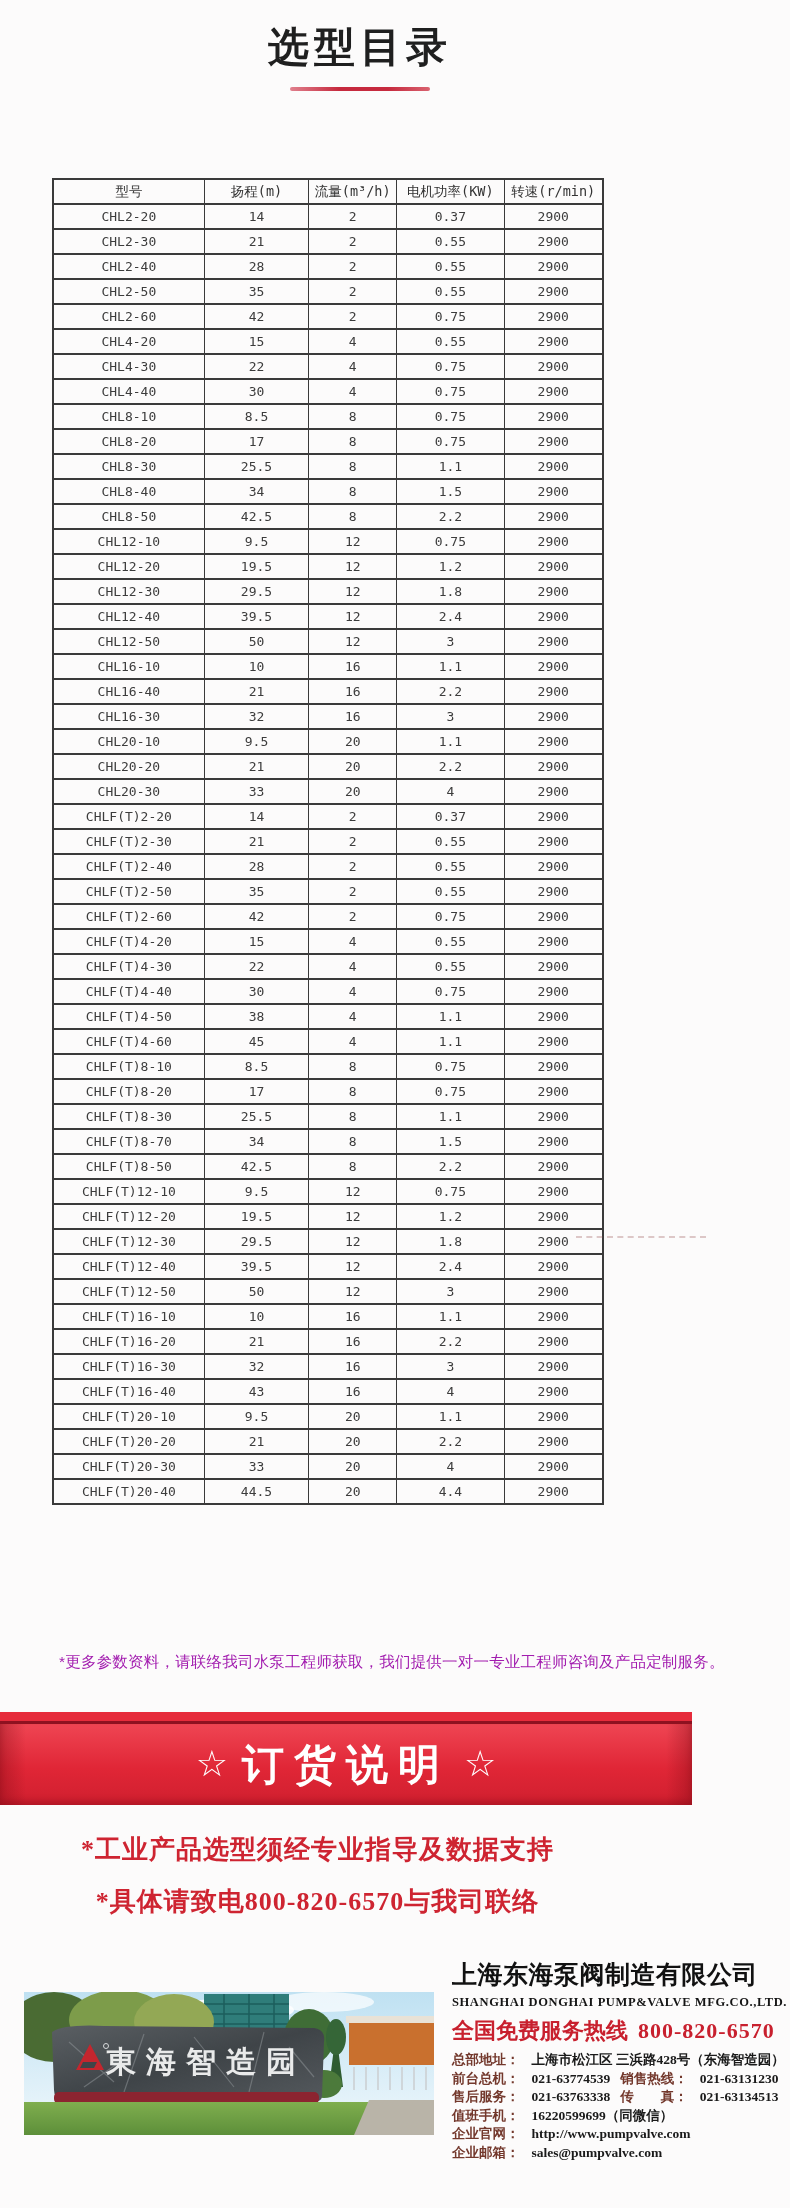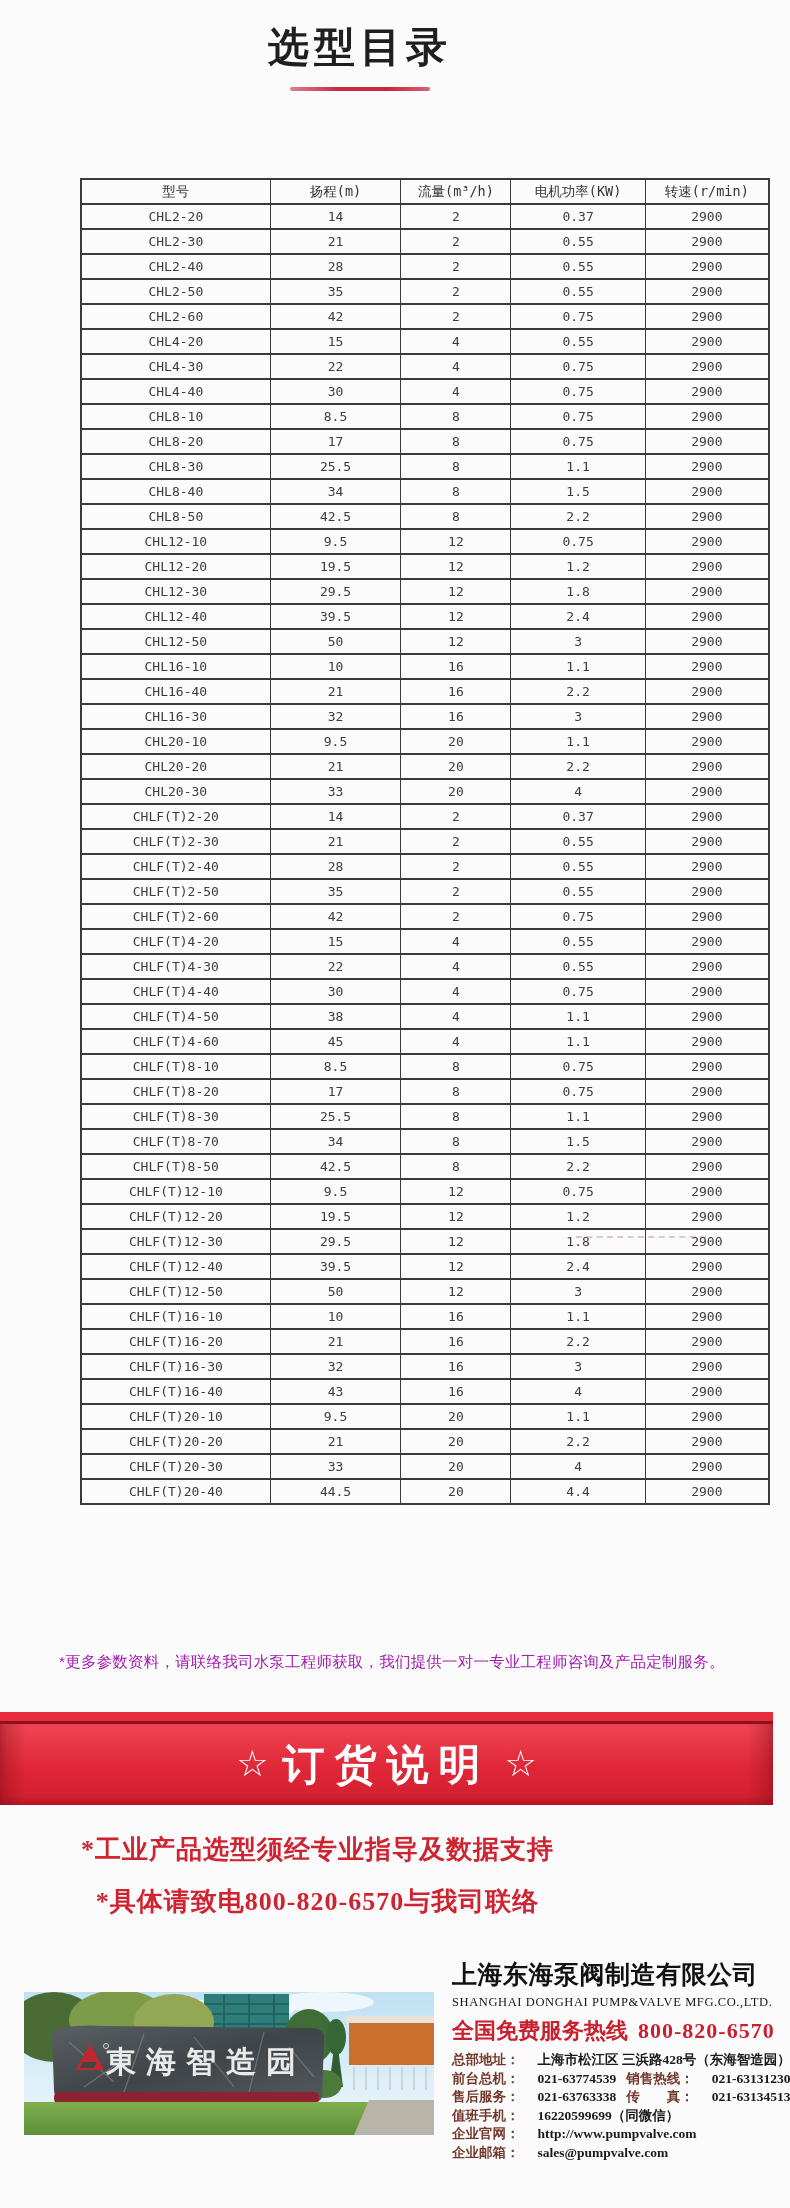--- a/index.html
+++ b/index.html
@@ -13,21 +13,21 @@
   .title-block{position:absolute;top:20px;left:0;width:720px;text-align:center;}
   .page-title{
     font-size:41px;font-weight:700;color:#1f1f1f;letter-spacing:5px;
     font-family:"Liberation Sans", sans-serif;
   }
   .title-underline{
     width:140px;height:4px;margin:12px auto 0;border-radius:2px;
     background:linear-gradient(90deg,#e0808d 0%,#c62a3e 35%,#c62a3e 70%,#d9626f 100%);
   }
   
-  .spec-table-wrap{position:absolute;top:178px;left:80px;width:690px;}
+  .spec-table-wrap{position:absolute;top:178px;left:52px;width:552px;}
   table.spec{
     width:100%;border-collapse:collapse;table-layout:fixed;
     font-family:"DejaVu Sans Mono","Liberation Mono",monospace;
     font-size:13px;color:#3c3c3c;
   }
   table.spec{border:2px solid #3a3a3a;}
   table.spec th, table.spec td{
     border:1px solid #3a3a3a;border-top:2px solid #3a3a3a;border-bottom:2px solid #3a3a3a;
     height:23px;padding:0;text-align:center;vertical-align:middle;
     font-weight:400;white-space:nowrap;overflow:hidden;
@@ -38,21 +38,21 @@
   .faint-watermark{
     position:absolute;left:576px;top:1236px;width:130px;height:0;
     border-top:2px dashed rgba(150,80,80,0.30);
   }
   
   .footnote{
     position:absolute;top:1652px;left:59px;width:700px;
     font-size:15.5px;color:#a21caf;letter-spacing:0.2px;
   }
   
-  .order-banner{position:absolute;top:1712px;left:0;width:773px;}
+  .order-banner{position:absolute;top:1712px;left:0;width:692px;}
   .banner-topband{height:9px;background:#e62b3b;}
   .banner-darkline{height:3px;background:#8e1120;}
   .banner-ribbon{
     height:81px;position:relative;
     background:linear-gradient(180deg,#ef4553 0%,#e02636 55%,#d01f2f 100%);
     display:flex;align-items:center;justify-content:center;
     box-shadow:inset 0 -4px 6px rgba(120,10,20,0.35);
   }
   .banner-ribbon::before,.banner-ribbon::after{
     content:"";position:absolute;top:0;width:26px;height:100%;
@@ -66,32 +66,32 @@
   .claims{position:absolute;top:1824px;left:0;width:635px;text-align:center;}
   .claim-line{
     font-size:26px;font-weight:700;color:#ce2431;line-height:52px;
     font-family:"Liberation Serif", serif;letter-spacing:1px;
   }
   
   .company-photo{position:absolute;left:24px;top:1992px;width:410px;height:143px;}
   .company-info{position:absolute;left:452px;top:1958px;width:330px;}
   .company-name{font-size:25px;font-weight:700;color:#111;letter-spacing:0.5px;white-space:nowrap;}
   .company-name-en{
-    margin-top:4px;font-size:12.5px;font-weight:400;color:#151515;
+    margin-top:4px;font-size:12.5px;font-weight:700;color:#151515;
     font-family:"Liberation Serif", serif;letter-spacing:0.6px;white-space:nowrap;
   }
   .hotline{
     margin-top:6px;font-size:22px;font-weight:700;color:#c8202e;
     font-family:"Liberation Serif", serif;white-space:nowrap;
   }
   .hotline-number{margin-left:10px;letter-spacing:1px;}
   .contacts{margin-top:5px;font-family:"Liberation Serif", serif;font-size:13.5px;line-height:18.5px;}
   .contact-line{white-space:nowrap;}
   .c-label{color:#73382c;font-weight:700;}
-  .c-value{color:#1a1a1a;font-weight:700;margin-left:18px;}
+  .c-value{color:#1a1a1a;font-weight:700;margin-left:12px;}
   .c-label2{margin-left:10px;}
 </style>
 </head>
 <body>
 
 <div class="title-block">
   <div class="page-title">选型目录</div>
   <div class="title-underline"></div>
 </div>
 

